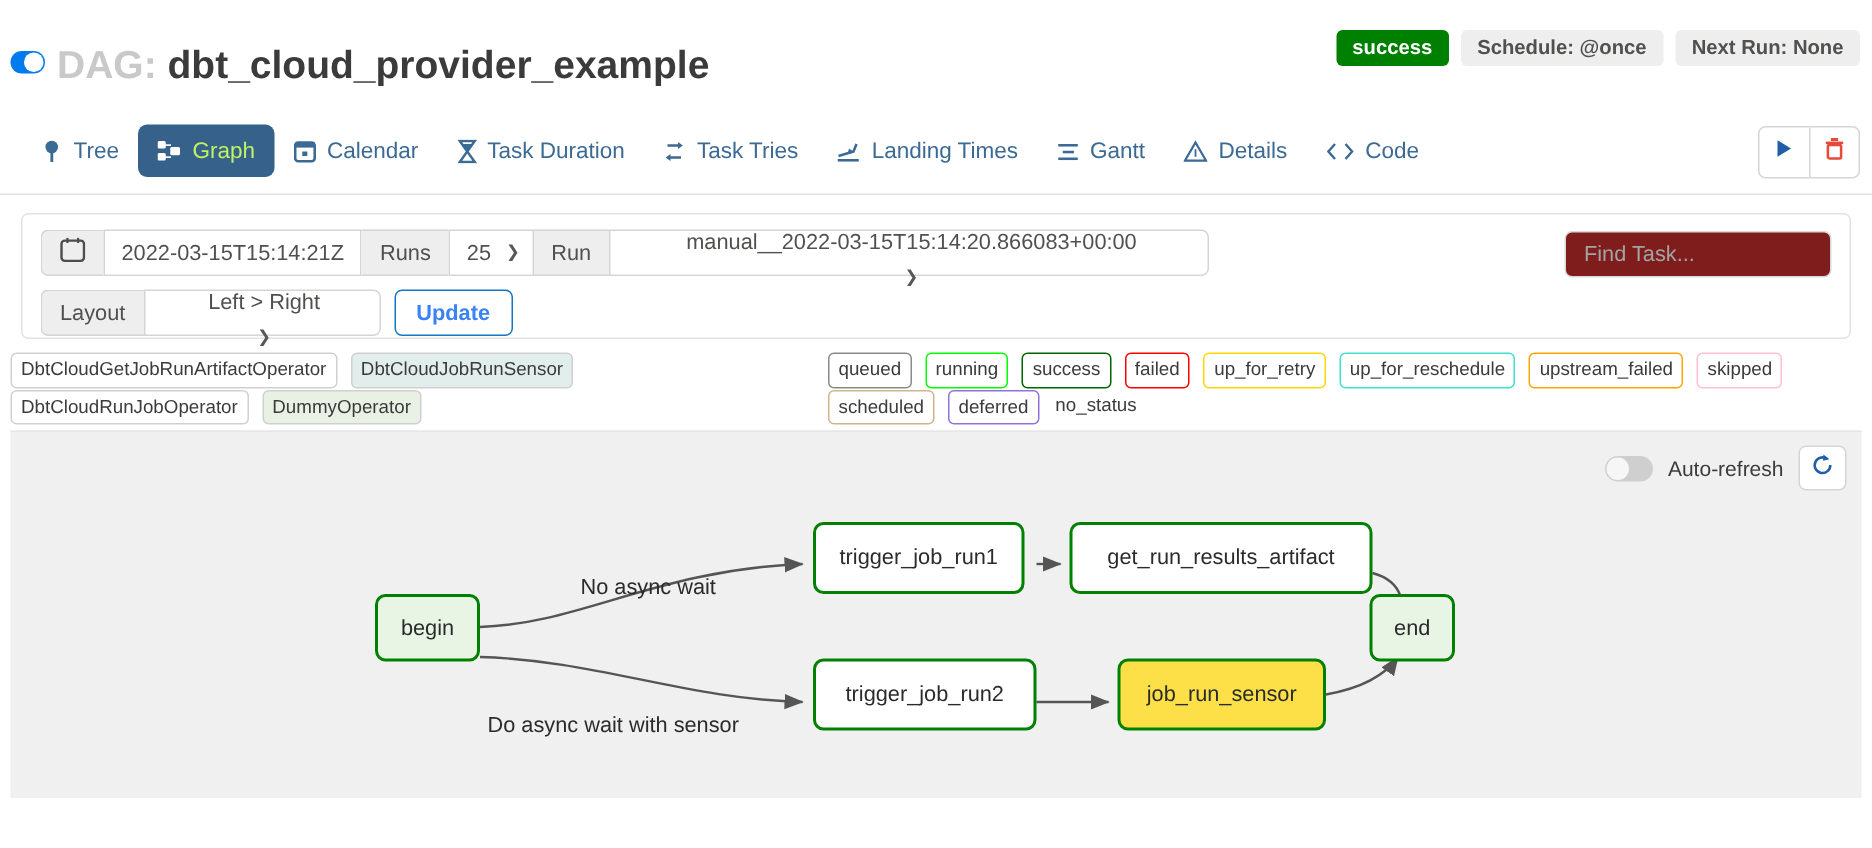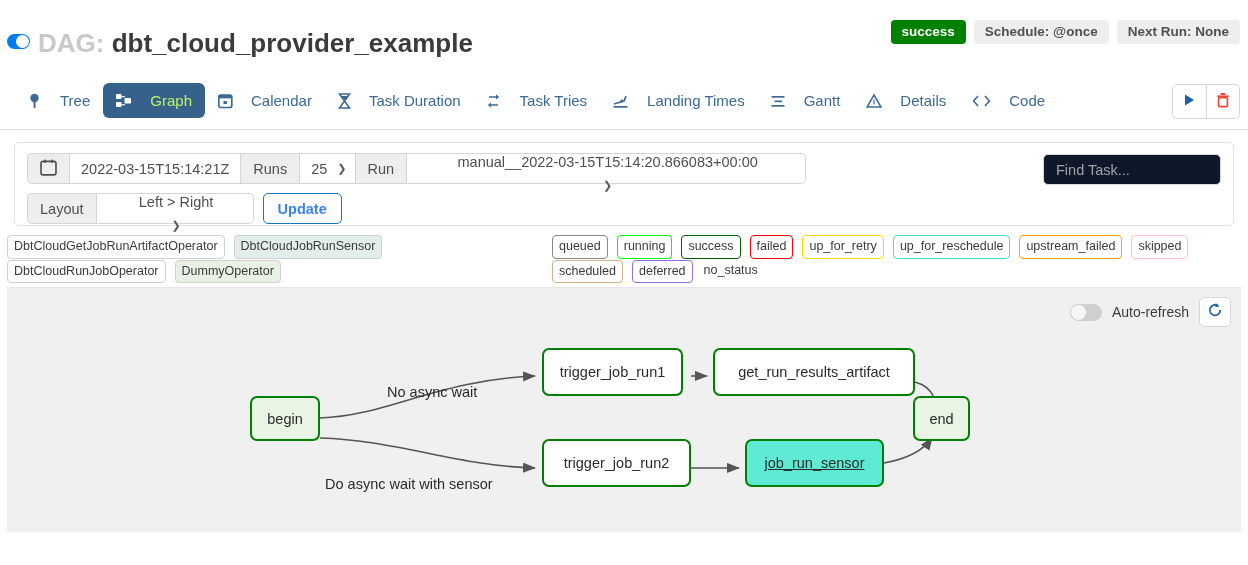--- a/index.html
+++ b/index.html
@@ -41,21 +41,21 @@
   }
   .badge.success { background:#008000; color:#fff; }
 
   
   .tabbar {
     position:relative; height:58px;
     border-bottom:1px solid #e0e0e0;
     display:flex; align-items:center; padding-left:14px;
   }
   .tab {
-    display:flex; align-items:center; gap:18px;
+    display:flex; align-items:center; gap:7px;
     padding:9px 13px; border-radius:6px;
     color:#3b6a94; font-size:15px; white-space:nowrap;
     cursor:pointer;
   }
   .tab.active { background:#35618a; color:#bef264; }
   .tab svg { display:block; }
 
   .btn-group {
     position:absolute; right:8px; top:12px;
     display:flex; border:1px solid #d5d5d5; border-radius:5px;
@@ -102,21 +102,21 @@
 
   .btn-outline {
     height:31px; display:flex; align-items:center; padding:0 14px;
     border:1px solid #1277c4; border-radius:5px; color:#3b82f6;
     background:#fff; font-size:14.5px; font-weight:bold; cursor:pointer;
     margin-left:9px;
   }
   .find-task {
     position:absolute; right:12px; top:11px;
     width:178px; height:31px;
-    border:1px solid #d9d9d9; border-radius:5px; background:#0f172a;
+    border:1px solid #d9d9d9; border-radius:5px; background:#7f1d1d;
     display:flex; align-items:center; padding:0 12px;
     font-size:14.5px; color:#a3a3a3;margin-left:20px;
   }
 
   
   .legends { position:relative; margin:9px 7px 0; height:46px; }
   .legend-ops, .legend-states { position:absolute; top:0; }
   .legend-ops { left:0; width:530px; }
   .legend-states { left:545px; right:0; }
   .chips { display:flex; flex-wrap:wrap; gap:1px 9px; }
@@ -156,21 +156,21 @@
 
   .graph-svg { position:absolute; left:0; top:0; }
 
   .node {
     position:absolute; border:2.5px solid #008000; border-radius:7px;
     display:flex; align-items:center; justify-content:center;
     font-size:14.5px; color:#2b2b2b; background:#fff;
     white-space:nowrap;
   }
   .node.fill-green { background:#e8f5e4; }
-  .node.fill-blue  { background:#5eead4;text-decoration:underline; }
+  .node.fill-blue  { background:#fde047; }
 
   .edge-label {
     position:absolute; font-size:14.5px; color:#2b2b2b; white-space:nowrap;
   }
 </style>
 </head>
 <body>
 
 <div class="header">
   <div class="dag-toggle">

